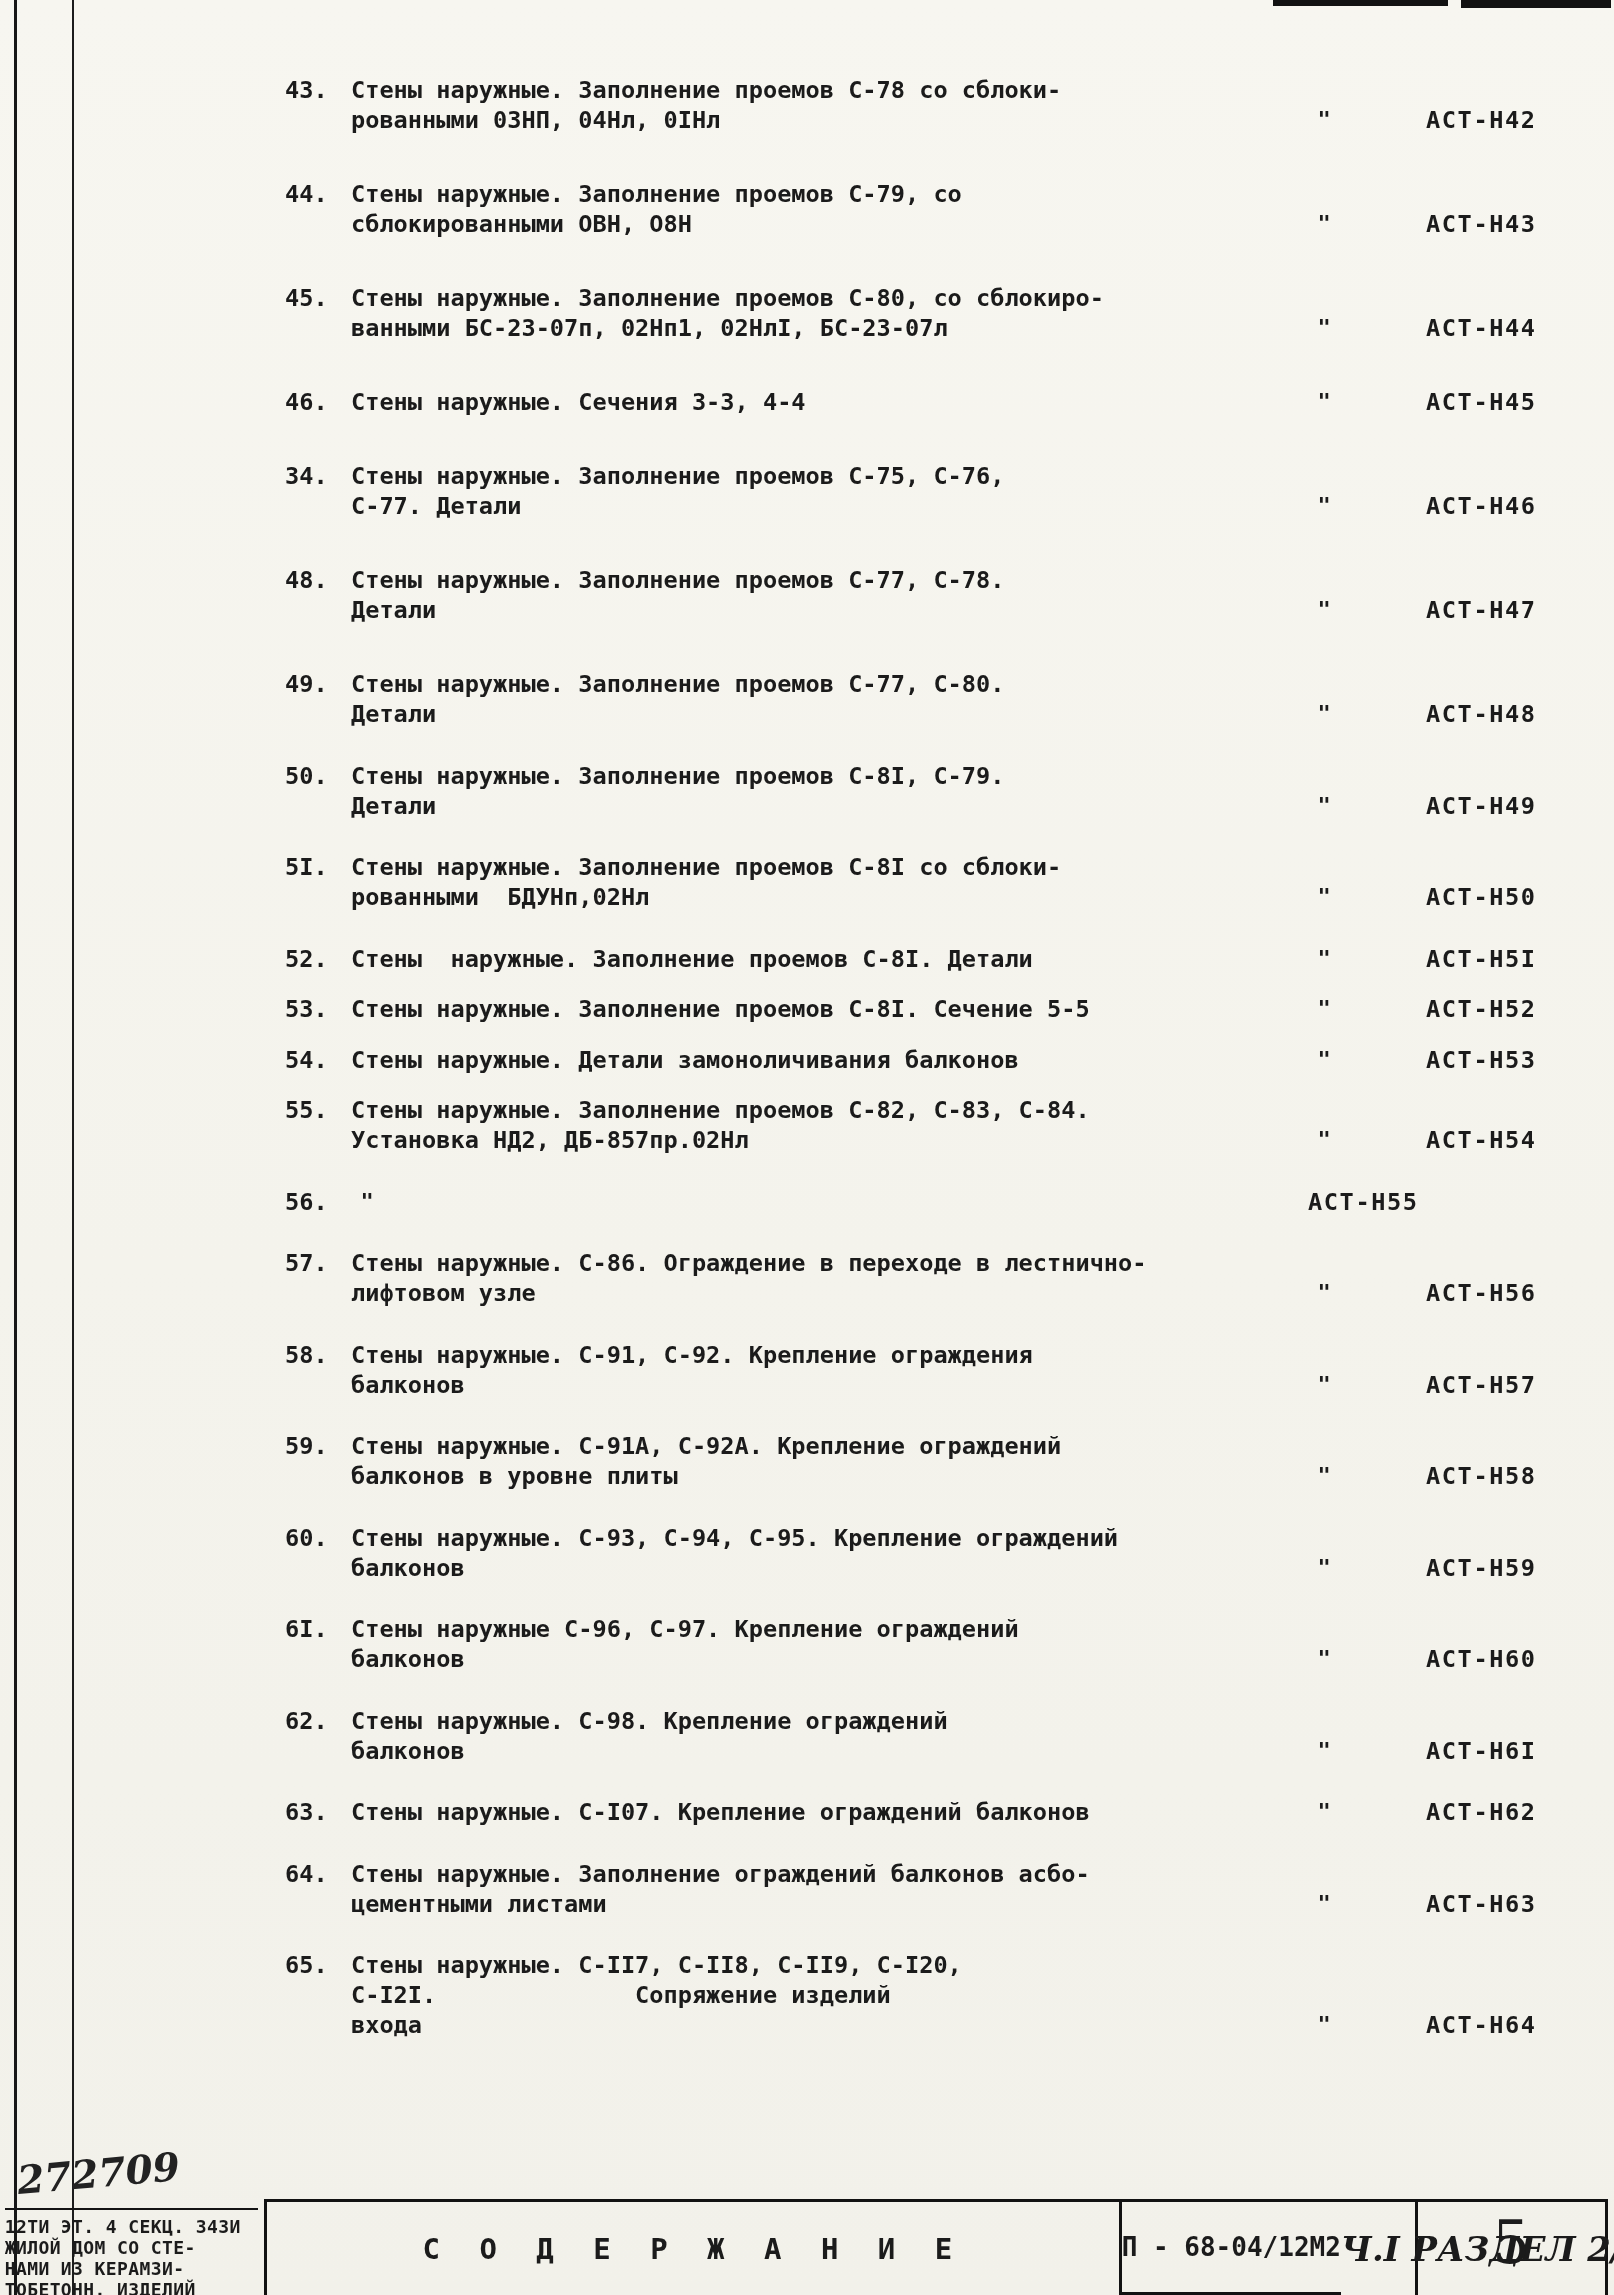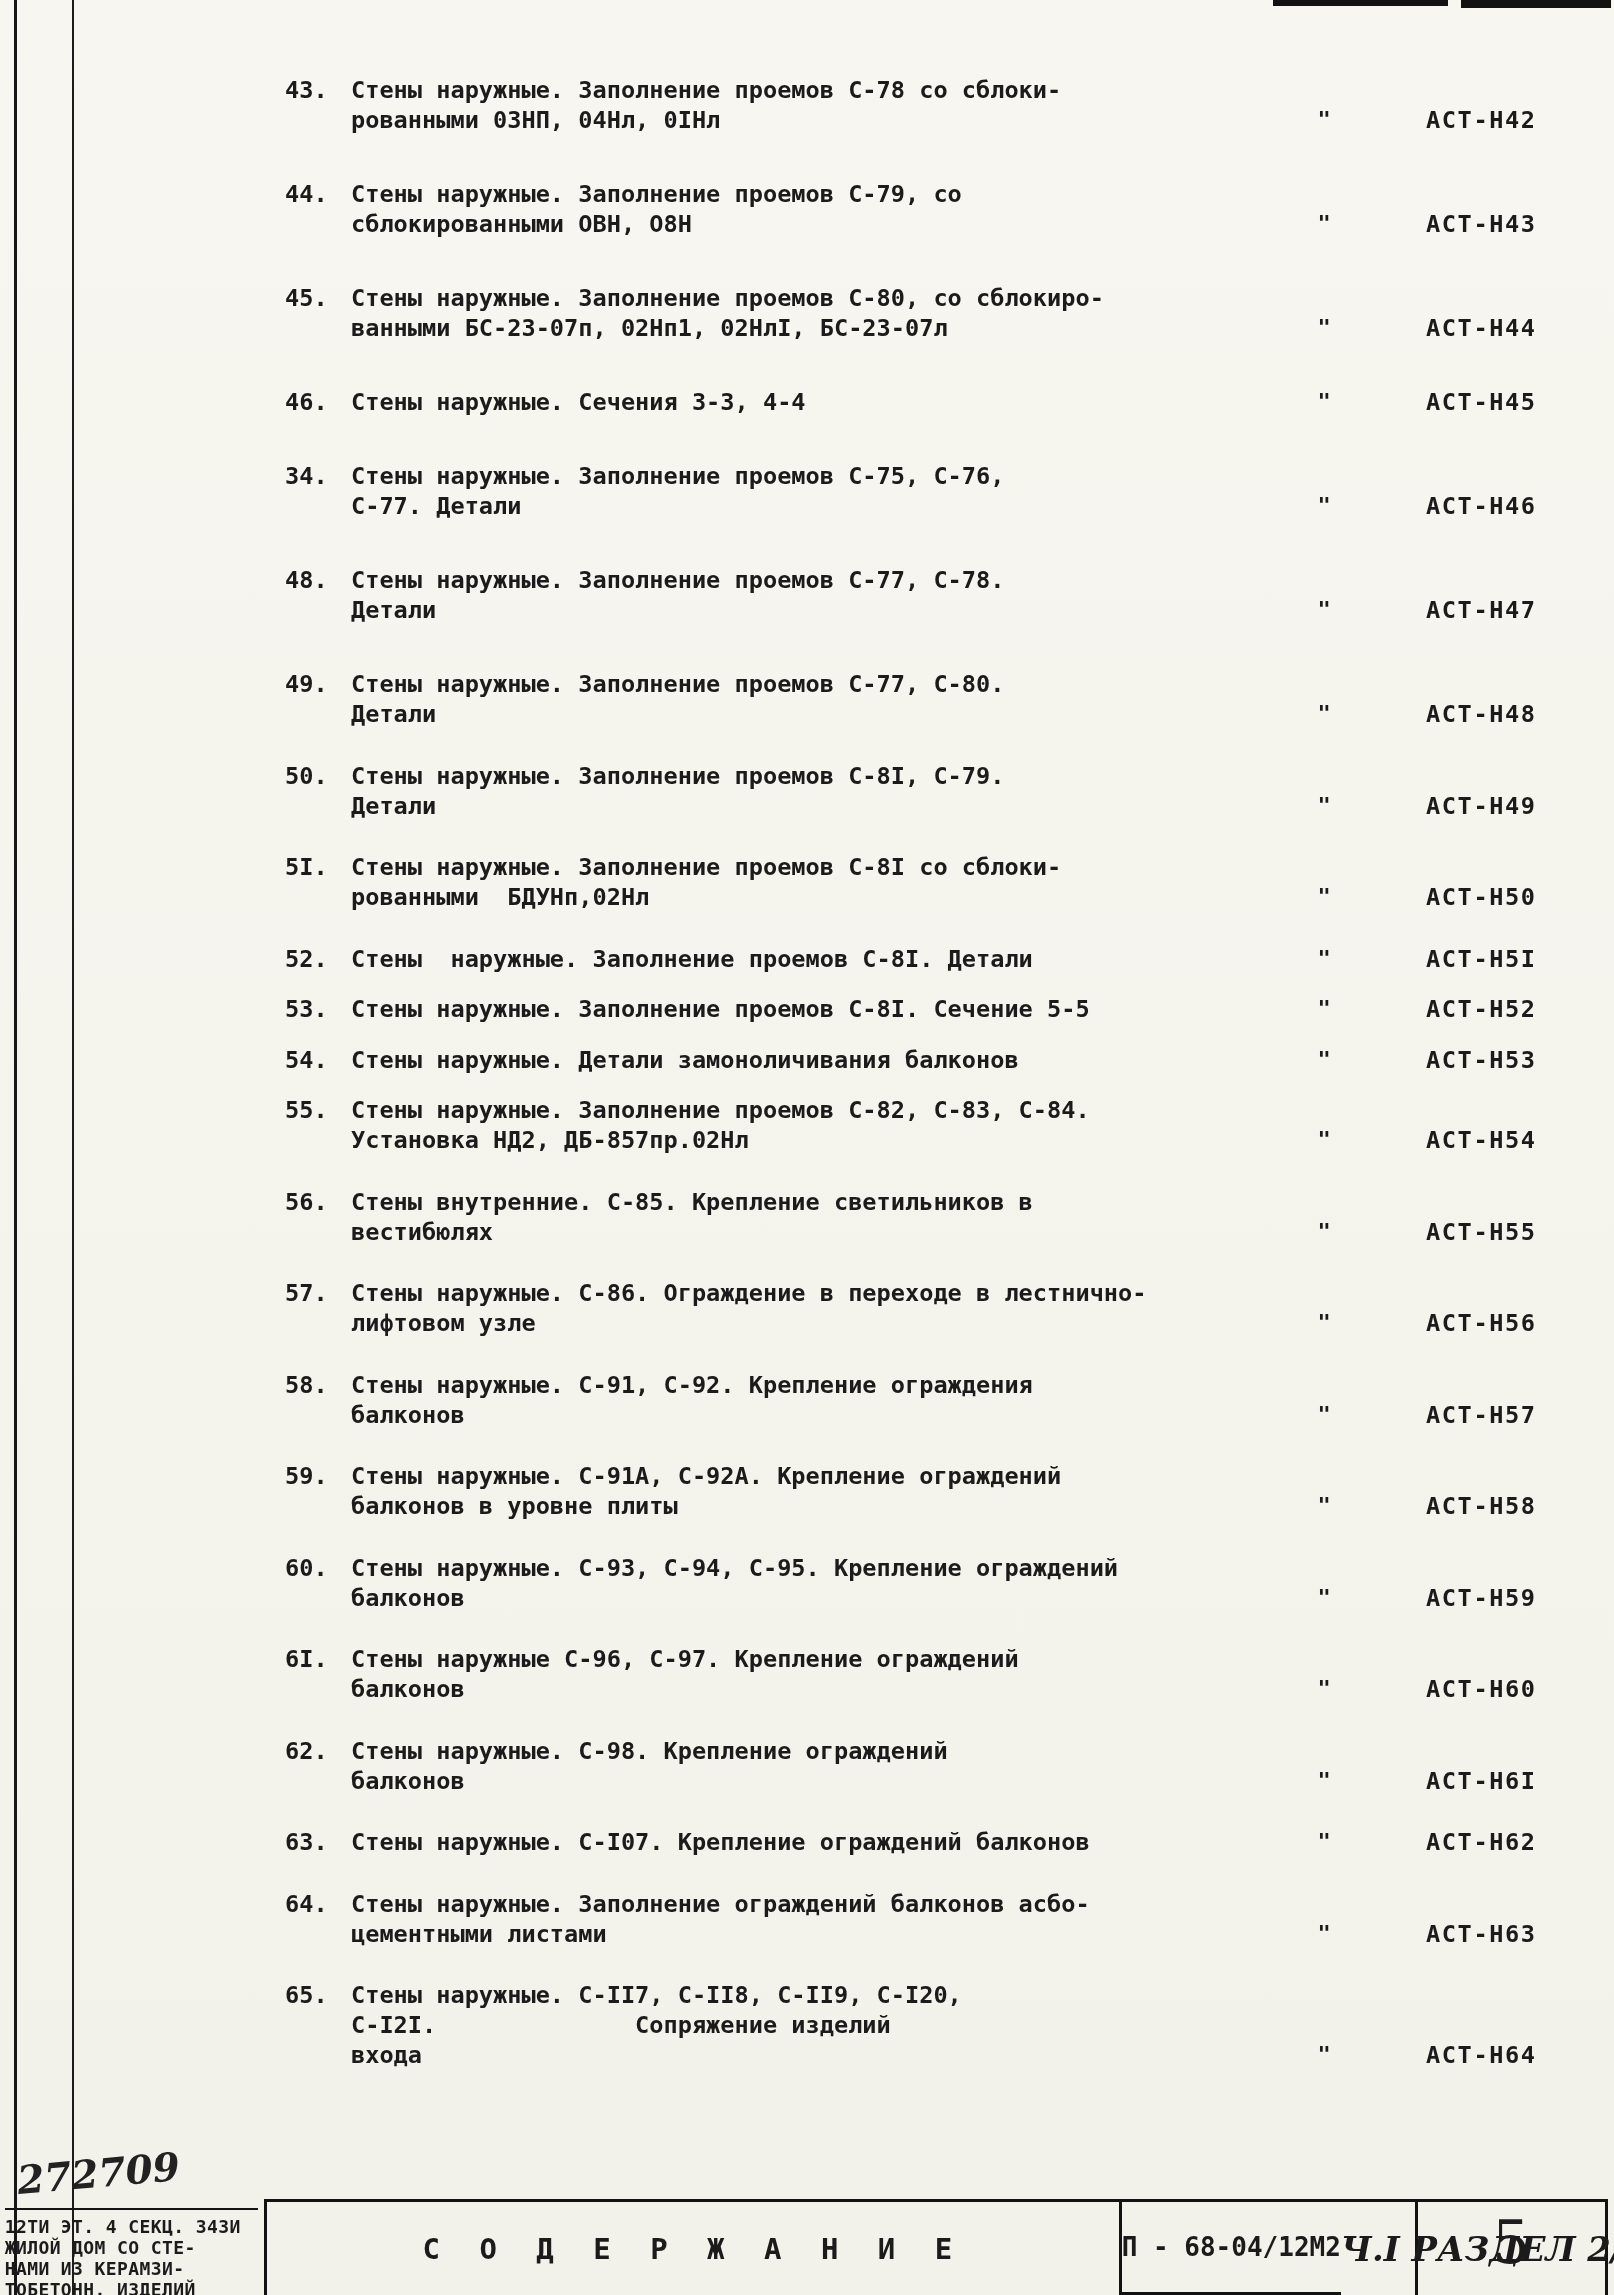--- a/index.html
+++ b/index.html
@@ -204,24 +204,20 @@
     <div class="text">
         <div class="line">Стены наружные. Заполнение проемов С-82, С-83, С-84.</div>
         <div class="line">Установка НД2, ДБ-857пр.02Нл</div>
       </div>
     <div class="ditto">"</div>
     <div class="code">АСТ-Н54</div>
   </div>
 
   <div class="row">
     <div class="num">56.</div>
-    <div class="text">
-        <div class="line">Стены внутренние. С-85. Крепление светильников в</div>
-        <div class="line">вестибюлях</div>
-      </div>
     <div class="ditto">"</div>
     <div class="code">АСТ-Н55</div>
   </div>
 
   <div class="row">
     <div class="num">57.</div>
     <div class="text">
         <div class="line">Стены наружные. С-86. Ограждение в переходе в лестнично-</div>
         <div class="line">лифтовом узле</div>
       </div>

